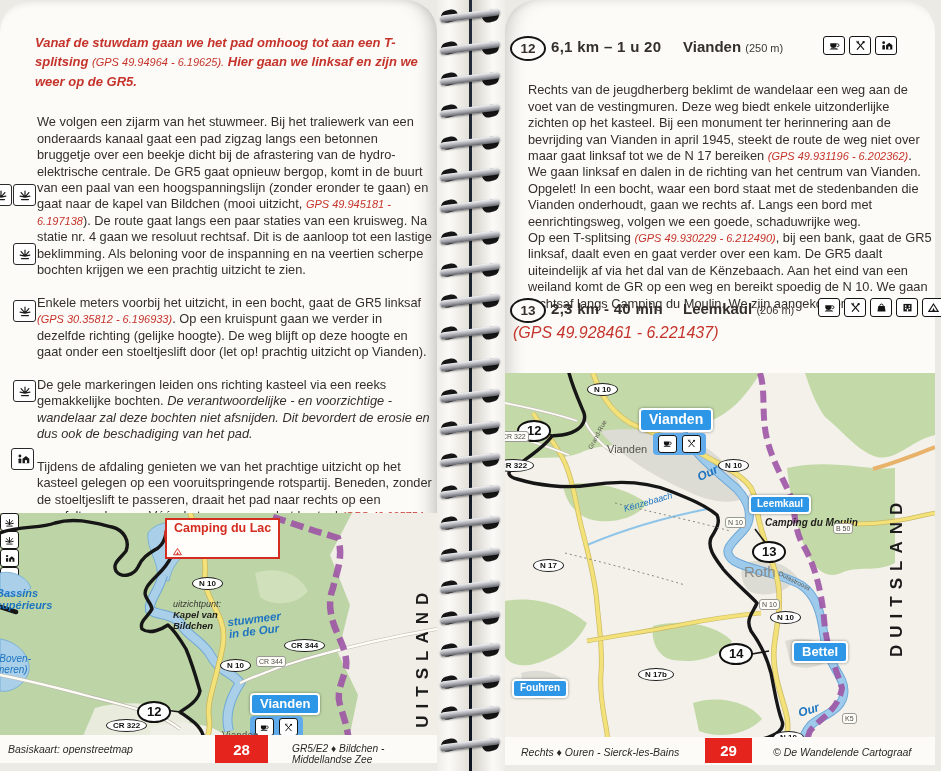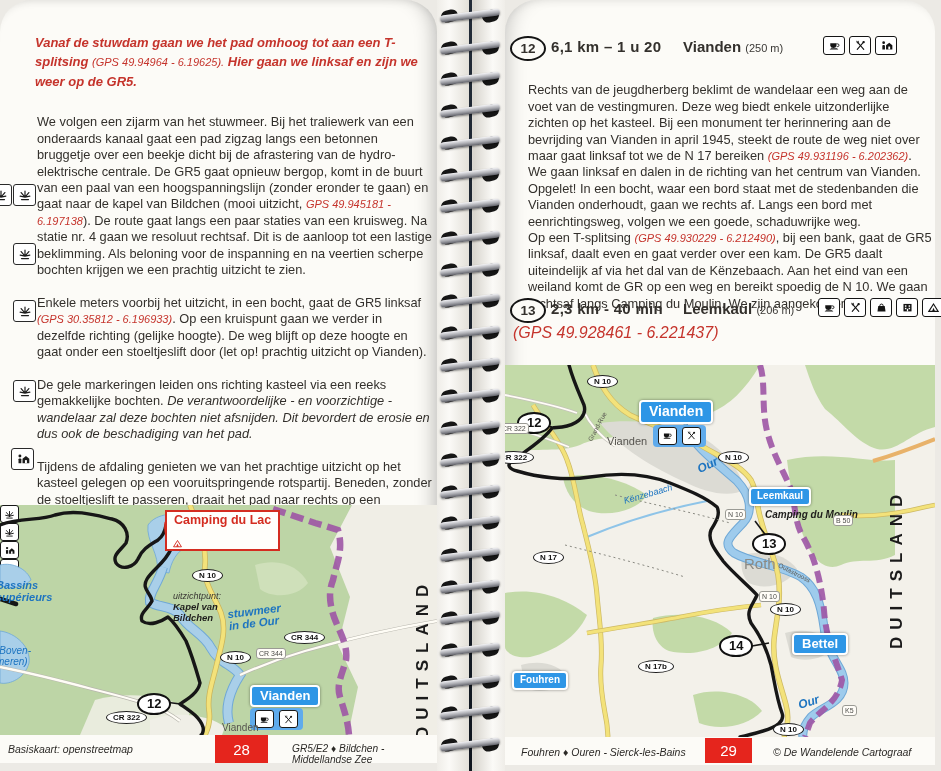--- a/index.html
+++ b/index.html
@@ -30,21 +30,21 @@
   .stage-head{position:absolute;left:0;width:430px;height:26px;}
   .stage-num{position:absolute;left:5px;top:0;width:32px;height:21px;border:2px solid #141414;border-radius:50%;display:flex;align-items:center;justify-content:center;font-weight:bold;font-size:13.5px;background:#fcfbf7;}
   .stage-dist{position:absolute;left:46px;top:2px;font-weight:bold;font-size:15px;letter-spacing:.3px;}
   .stage-place{position:absolute;left:178px;top:2px;font-weight:bold;font-size:15px;}
   .stage-alt{font-weight:normal;font-size:11px;color:#3a3835;}
   .amenities{position:absolute;top:0;display:flex;gap:4px;}
   .am{width:20px;height:17px;background:#fff;border:1.5px solid #141414;border-radius:3px;display:flex;align-items:center;justify-content:center;color:#141414;}
   .am svg{width:13px;height:13px;}
   .stage-gps{position:absolute;left:8px;font-size:16px;}
   
-  .map{position:absolute;overflow:hidden;}
+  .map{position:absolute;overflow:hidden;margin-top:8px;}
   .map-left{left:0;top:505px;width:437px;height:230px;background:#bdd5a6;}
   .map-right{left:0;top:365px;width:430px;height:372px;background:#f3f1ea;}
   .map svg.base{position:absolute;left:0;top:0;}
   .maplbl{position:absolute;white-space:nowrap;}
   .badge-oval{position:absolute;background:#fff;border:1.5px solid #1f1f1f;border-radius:50%;font-size:8px;font-weight:bold;color:#111;padding:1.5px 6px;white-space:nowrap;line-height:1;}
   .badge-mini{position:absolute;background:#fffdf8;border:1px solid #9a9a94;border-radius:3px;font-size:7px;color:#4c4c48;padding:0 2px;white-space:nowrap;line-height:1.3;}
   .stage-oval{position:absolute;background:#fff;border:2px solid #111;border-radius:50%;font-weight:bold;font-size:13px;color:#111;padding:1px 8px;line-height:1.2;white-space:nowrap;}
   .town-panel{position:absolute;}
   .town-box{background:#2e96e6;color:#fff;font-weight:bold;border:2px solid #fff;border-radius:4px;box-shadow:0 0 3px rgba(0,0,0,.45);padding:1px 8px;white-space:nowrap;line-height:1.25;}
   .panel-icons{margin-top:1px;background:#5fabec;border-radius:4px;padding:2px 5px;display:flex;gap:5px;width:max-content;}
@@ -52,21 +52,21 @@
   .mic svg{width:11px;height:11px;}
   .blue-text{color:#1d74c0;font-weight:bold;font-style:italic;}
   .town-gray{color:#56544f;font-size:10px;}
   .street{color:#5a5852;font-size:6.5px;}
   .duitsland{position:absolute;writing-mode:vertical-rl;transform:rotate(180deg);font-weight:bold;font-size:17px;letter-spacing:7px;color:#1b1b1b;}
   .camping-lac{position:absolute;background:#fffefb;border:2px solid #d42c20;color:#d42c20;font-weight:bold;font-size:12.5px;padding:1px 7px 21px 7px;line-height:1.2;}
   .camping-lac .tent{position:absolute;left:4px;bottom:0;color:#d42c20;width:13px;height:11px;}
   .moulin{color:#1e1d1b;font-weight:bold;font-style:italic;font-size:10px;}
   
   .footer{position:absolute;height:28px;background:#fcfbf7;font-style:italic;font-size:10.5px;color:#2c2a27;}
-  .footer .pagebox{position:absolute;background:#e5251d;color:#fff;font-style:normal;font-weight:normal;font-size:15px;display:flex;align-items:center;justify-content:center;}
+  .footer .pagebox{position:absolute;background:#e5251d;color:#fff;font-style:normal;font-weight:bold;font-size:15px;display:flex;align-items:center;justify-content:center;}
 </style>
 </head>
 <body>
 
 <svg width="0" height="0" style="position:absolute">
   <defs>
     <symbol id="i-view" viewBox="0 0 20 20">
       <g stroke="currentColor" stroke-width="1.7" fill="none" stroke-linecap="round">
         <path d="M10,13 V4.5 M10,13 L4.5,6.5 M10,13 L15.5,6.5 M10,13 L3,11.5 M10,13 L17,11.5"></path>
         <path d="M5,16.5 H15"></path>
@@ -572,19 +572,19 @@
         <div class="town-box" style="font-size:10px;padding:1px 6px;">Fouhren</div>
       </div>
       <div class="maplbl blue-text" style="left:293px;top:330px;font-size:12px;transform:rotate(-18deg);">Our</div>
       <div class="badge-mini" style="left:337px;top:340px;">K5</div>
       <div class="badge-oval" style="left:268px;top:358px;">N 10</div>
 
       <div class="duitsland" style="left:382px;top:92px;height:192px;">DUITSLAND</div>
     </div>
 
     <div class="footer" style="left:0;top:737px;width:430px;">
-      <div style="position:absolute;left:16px;top:9px;">Fouhren ♦ Ouren - Sierck-les-Bains</div>
+      <div style="position:absolute;left:16px;top:9px;">Rechts ♦ Ouren - Sierck-les-Bains</div>
       <div class="pagebox" style="left:200px;top:1px;width:47px;height:25px;">29</div>
       <div style="position:absolute;left:268px;top:9px;">© De Wandelende Cartograaf</div>
     </div>
   </div>
 
 </div>
 
 </body></html>

